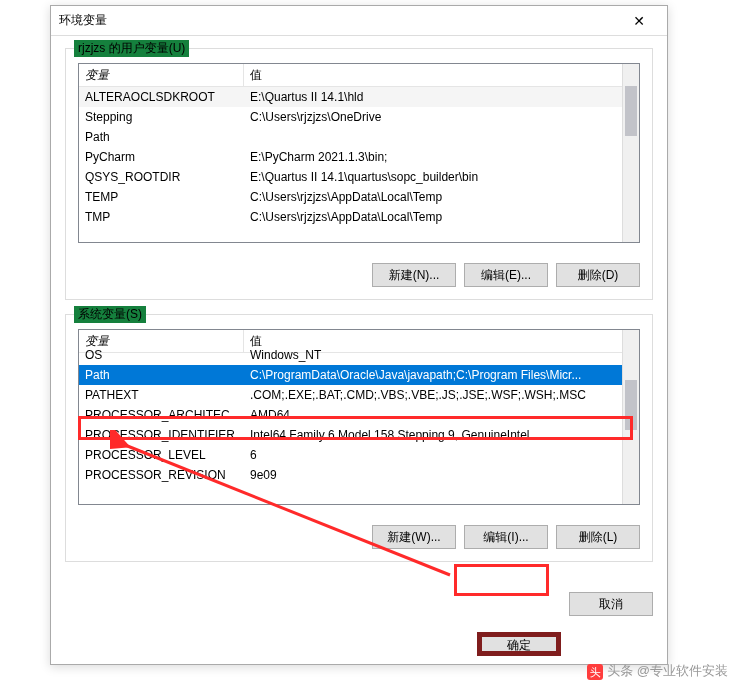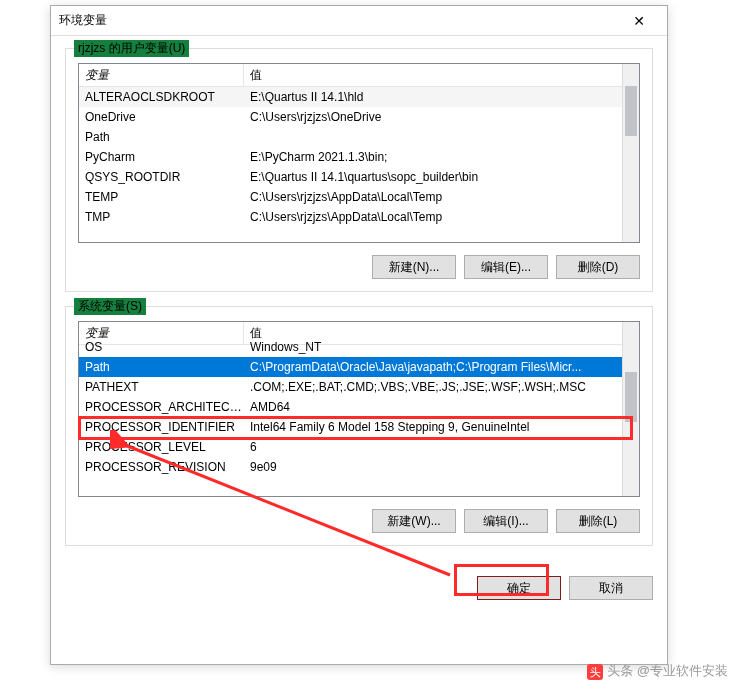--- a/index.html
+++ b/index.html
@@ -80,31 +80,31 @@
     .scrollbar {
       position: absolute; right:0; top:0; bottom:0; width:17px;
       background: #f0f0f0; border-left:1px solid #ddd;
     }
     .scrollbar .thumb {
       position:absolute; left:2px; right:2px; top:22px; height:50px;
       background:#c2c3c9;
     }
     .btn-row {
       display: flex; justify-content: flex-end; gap: 8px;
-      margin-top: 12px;
+      margin-top: 20px;
     }
     button.win {
       min-width: 84px; height: 24px;
       background: #e1e1e1;
       border: 1px solid #adadad;
       font-family: inherit; font-size: 12px;
       cursor: default;
       padding: 0 10px;
     }
-    button.win.default { border: 1px solid #7f1d1d; }
+    button.win.default { border: 5px solid #7f1d1d; margin-top: 40px; }
     .bottom-row {
       display: flex; justify-content: flex-end; gap: 8px;
       padding: 6px 14px 12px 14px;
     }
     
     .red-box { position:absolute; border:3px solid #ff2a2a; pointer-events:none; }
     .arrow-svg { position:absolute; pointer-events:none; }
     .watermark {
       position:absolute; right:28px; bottom:1px;
       font-size:13px; color:#999;
@@ -132,21 +132,21 @@
       <div class="table-wrap">
         <div class="table-head">
           <div class="col-var">变量</div>
           <div class="col-val">值</div>
         </div>
         <div class="row alt">
             <span class="c1">ALTERAOCLSDKROOT</span>
             <span class="c2">E:\Quartus II 14.1\hld</span>
           </div>
         <div class="row">
-            <span class="c1">OneDrive</span>
+            <span class="c1">Stepping</span>
             <span class="c2">C:\Users\rjzjzs\OneDrive</span>
           </div>
         <div class="row">
             <span class="c1">Path</span>
           </div>
         <div class="row">
             <span class="c1">PyCharm</span>
             <span class="c2">E:\PyCharm 2021.1.3\bin;</span>
           </div>
         <div class="row">

